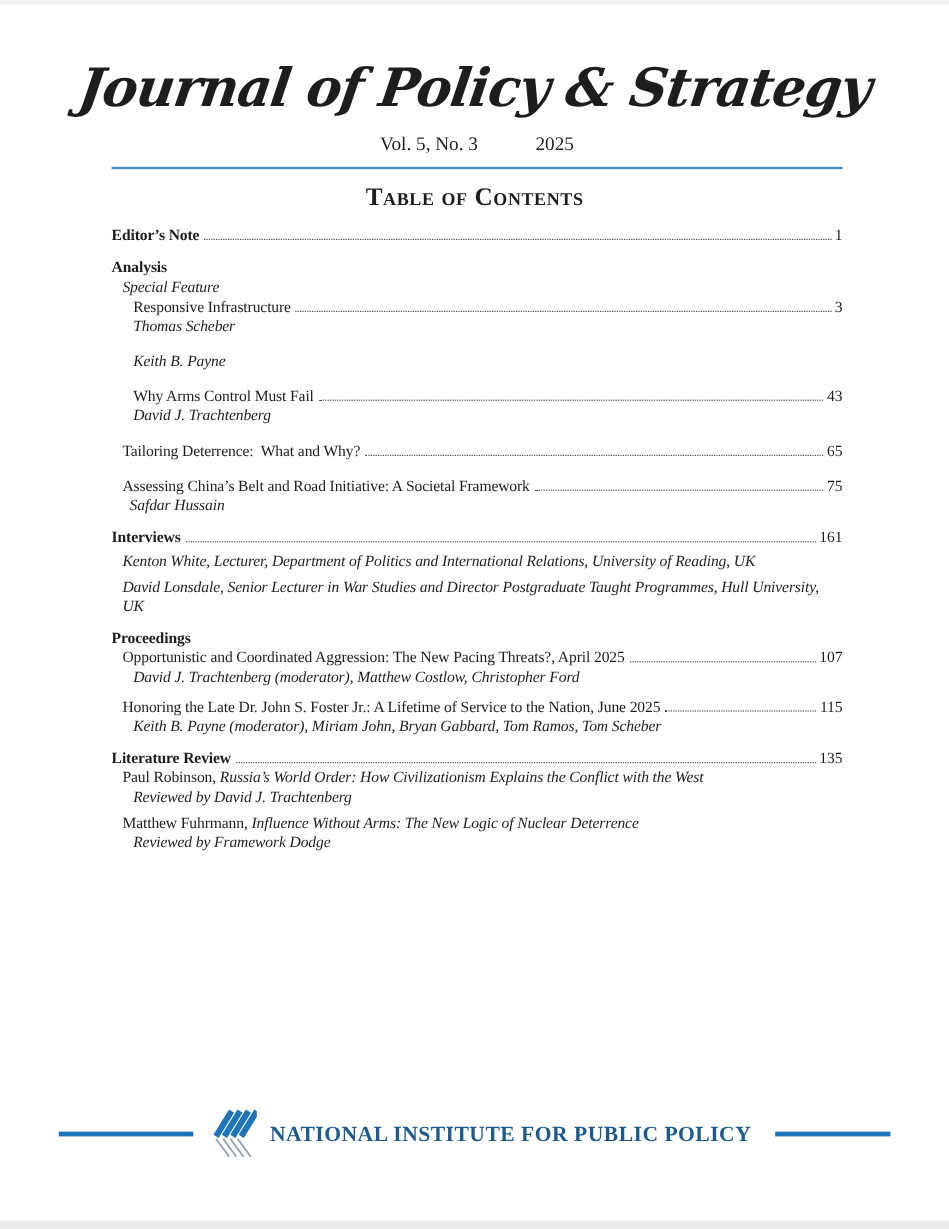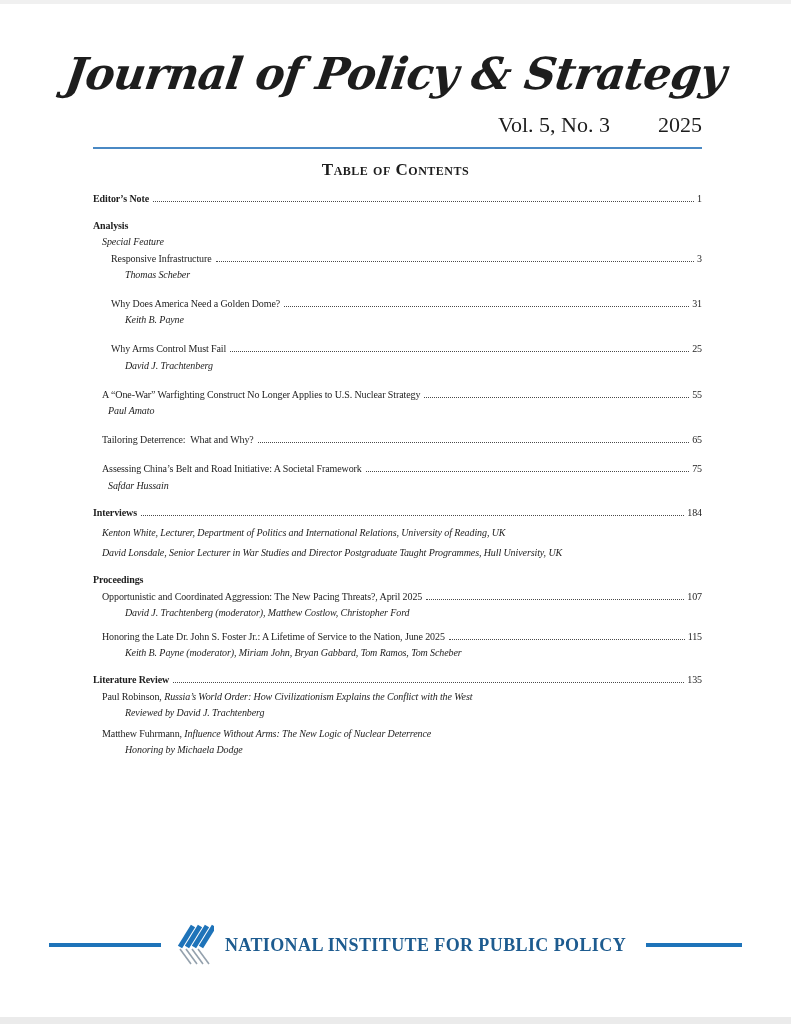--- a/index.html
+++ b/index.html
@@ -21,62 +21,62 @@
     display: inline-block;
     font-family: "DejaVu Serif", serif;
     font-style: italic;
     font-weight: 700;
     font-size: 44px;
     letter-spacing: -1px;
     transform: skewX(-8deg);
     white-space: nowrap;
   }
   .vol-row {
-    display: flex; justify-content: flex-end;
+    display: flex; justify-content: center;
     margin: 13px 89px 0 93px;
-    font-size: 22px;
+    font-size: 16px;
     gap: 48px;
   }
   .rule {
     margin: 9px 89px 0 93px;
     border: none;
     border-top: 2px solid var(--rule-blue, #4a89c4);
   }
   .toc-title {
     text-align: center;
     font-variant: small-caps;
     font-weight: 700;
-    font-size: 17px;
+    font-size: 21px;
     letter-spacing: 0.5px;
     margin-top: 11px;
   }
 
   .toc-body {
     margin: 11px 89px 0 93px;
-    font-size: 10px;
+    font-size: 13px;
     line-height: 16.2px;
     letter-spacing: -0.1px;
   }
   .section { margin-top: 11px; }
   .toc-body > .section:first-child { margin-top: 0; }
   .row { display: flex; align-items: baseline; }
   .heading { font-weight: 700; white-space: pre; }
   .t-text { white-space: pre; }
   .leader {
     flex: 1 1 auto;
     min-width: 12px;
     height: 3px;
     margin: 0 3px 0 4px;
     border-bottom: 1.4px dotted #4a4a4a;
   }
   .pagenum { white-space: nowrap; }
   .ind1  { margin-left: 9px; }
   .ind1a { margin-left: 15px; }
   .ind2  { margin-left: 18px; }
-  .ind2a { margin-left: 32px; }
+  .ind2a { margin-left: 18px; }
   .subhead { font-style: italic; margin-left: 9px; }
   .author { font-style: italic; }
   .iline { font-style: italic; margin-left: 9px; margin-top: 4px; }
   .item { margin-top: 13px; font-family: Liberation Serif, serif; }
   .item.kind-proceeding { margin-top: 8px; }
   .item.kind-review { margin-top: 5px; }
   .subhead + .item { margin-top: 0; }
   .sec-row + .item { margin-top: 0; }
   .review-line1 { margin-left: 9px; }
   .book { font-style: italic; }
@@ -129,42 +129,29 @@
         <div class="subhead">Special Feature</div>
         <div class="item kind-article">
           <div class="row ind2">
             <span class="t-text">Responsive Infrastructure</span>
             <span class="leader"></span>
             <span class="pagenum">3</span>
           </div>
           <div class="author ind2a">Thomas Scheber</div>
         </div>
         <div class="item kind-article">
-          <div class="row ind2">
-            <span class="t-text">Why Does America Need a Golden Dome?</span>
-            <span class="leader"></span>
-            <span class="pagenum">31</span>
-          </div>
           <div class="author ind2a">Keith B. Payne</div>
         </div>
         <div class="item kind-article">
           <div class="row ind2">
             <span class="t-text">Why Arms Control Must Fail</span>
             <span class="leader"></span>
-            <span class="pagenum">25</span>
+            <span class="pagenum">43</span>
           </div>
           <div class="author ind2a">David J. Trachtenberg</div>
-        </div>
-        <div class="item kind-article">
-          <div class="row ind1">
-            <span class="t-text">A “One-War” Warfighting Construct No Longer Applies to U.S. Nuclear Strategy</span>
-            <span class="leader"></span>
-            <span class="pagenum">55</span>
-          </div>
-          <div class="author ind1a">Paul Amato</div>
         </div>
         <div class="item kind-article">
           <div class="row ind1">
             <span class="t-text">Tailoring Deterrence:  What and Why?</span>
             <span class="leader"></span>
             <span class="pagenum">65</span>
           </div>
         </div>
         <div class="item kind-article">
           <div class="row ind1">
@@ -172,21 +159,21 @@
             <span class="leader"></span>
             <span class="pagenum">75</span>
           </div>
           <div class="author ind1a">Safdar Hussain</div>
         </div>
       </div>
       <div class="section">
         <div class="row sec-row">
           <span class="heading">Interviews</span>
           <span class="leader"></span>
-          <span class="pagenum">184</span>
+          <span class="pagenum">161</span>
         </div>
         <div class="iline">Kenton White, Lecturer, Department of Politics and International Relations, University of Reading, UK</div>
         <div class="iline">David Lonsdale, Senior Lecturer in War Studies and Director Postgraduate Taught Programmes, Hull University, UK</div>
       </div>
       <div class="section">
         <div class="row sec-row">
           <span class="heading">Proceedings</span>
         </div>
         <div class="item kind-proceeding">
           <div class="row ind1">
@@ -210,21 +197,21 @@
           <span class="heading">Literature Review</span>
           <span class="leader"></span>
           <span class="pagenum">135</span>
         </div>
         <div class="item kind-review">
           <div class="review-line1"><span>Paul Robinson, </span><span class="book">Russia’s World Order: How Civilizationism Explains the Conflict with the West</span></div>
           <div class="author ind2a">Reviewed by David J. Trachtenberg</div>
         </div>
         <div class="item kind-review">
           <div class="review-line1"><span>Matthew Fuhrmann, </span><span class="book">Influence Without Arms: The New Logic of Nuclear Deterrence</span></div>
-          <div class="author ind2a">Honoring by Michaela Dodge</div>
+          <div class="author ind2a">Reviewed by Framework Dodge</div>
         </div>
       </div>
     </div>
 
   <div class="footer">
     <span class="fline fline-left"></span>
     <svg class="logo" viewBox="0 0 37 44" aria-hidden="true">
       <g class="b" fill="none">
         <line x1="3" y1="24" x2="16" y2="3"></line>
         <line x1="10" y1="24" x2="23" y2="3"></line>

